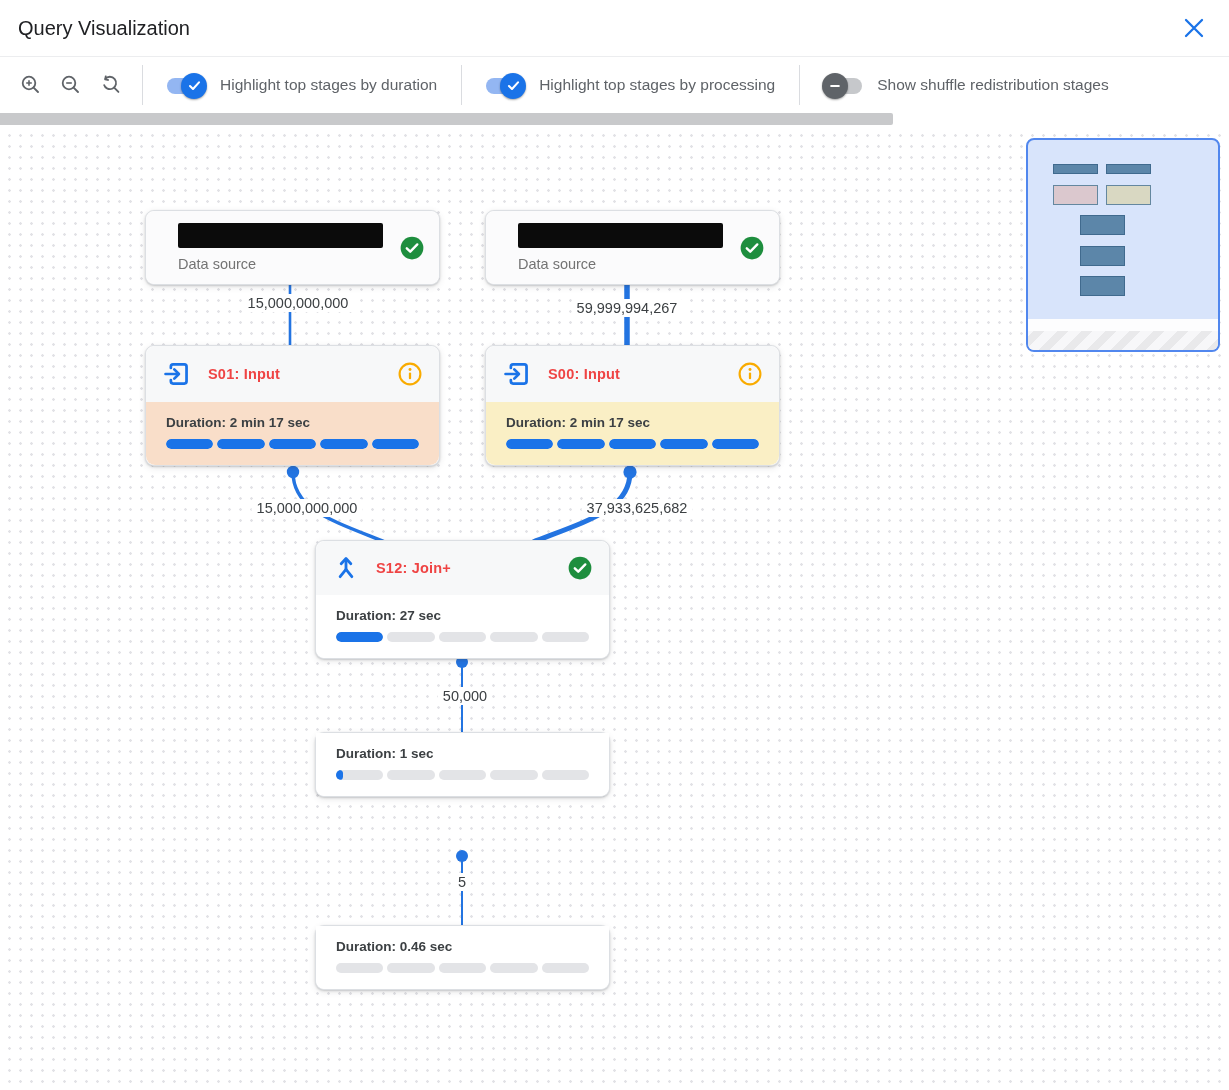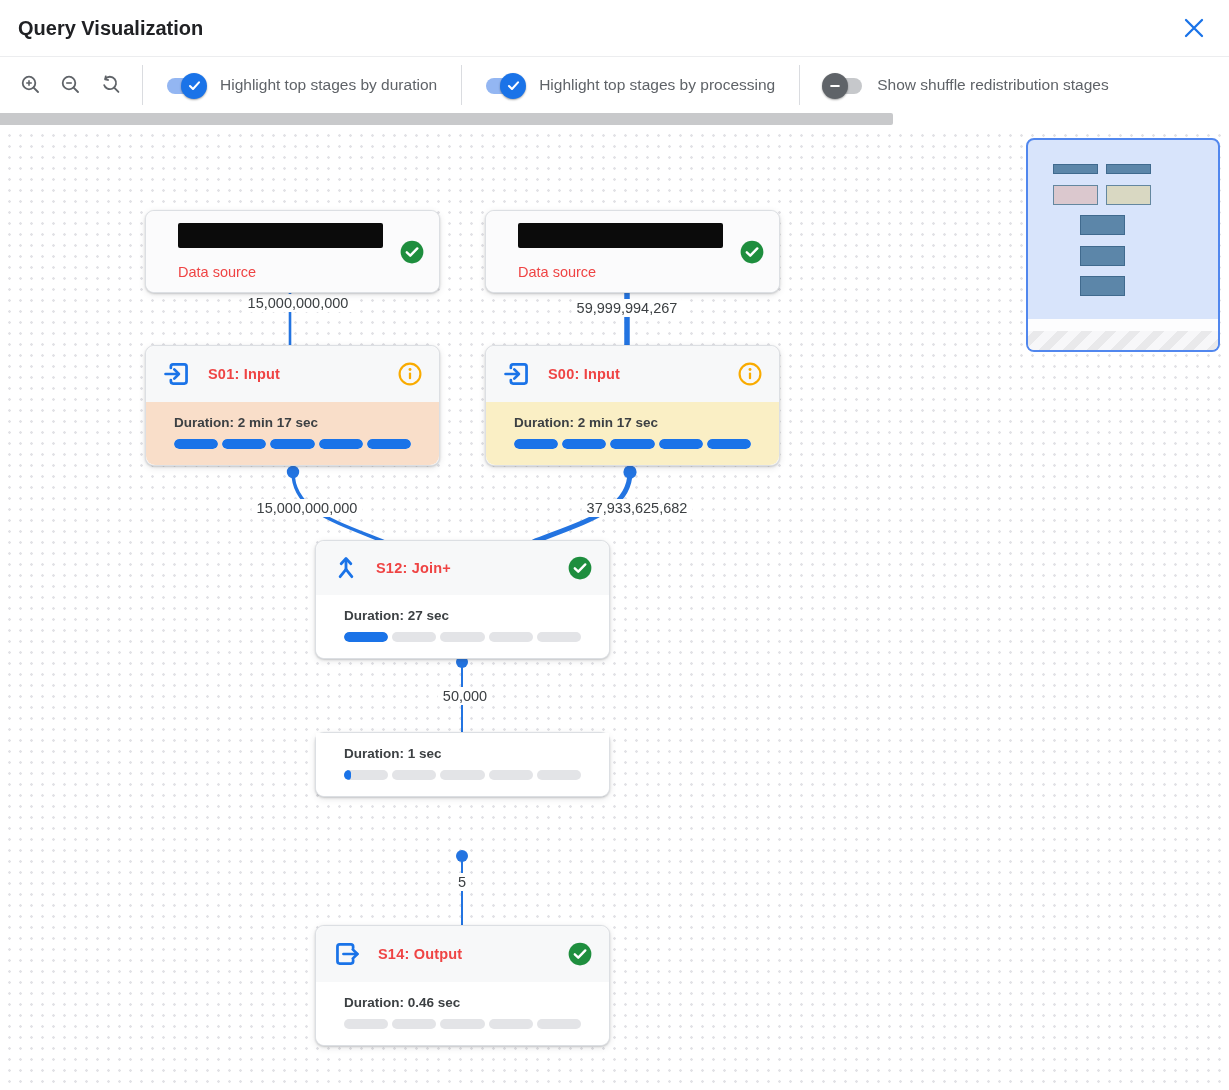--- a/index.html
+++ b/index.html
@@ -2,21 +2,21 @@
 <html><head>
 <meta charset="utf-8">
 <style>
   * { box-sizing: border-box; margin: 0; padding: 0; }
   html,body { width:1229px; height:1090px; overflow:hidden; background:#fff;
     font-family:"Liberation Sans", sans-serif; color:#3C4043; }
 
   
   .modal-header { height:56px; display:flex; align-items:center;
     justify-content:space-between; padding:0 22px 0 18px; background:#fff; }
-  .modal-title { font-size:20px; color:#202124; font-weight:700; }
+  .modal-title { font-size:20px; color:#202124; font-weight:400; }
   .close-btn { width:26px; height:26px; cursor:pointer; display:flex;
     align-items:center; justify-content:center; }
 
   
   .toolbar { height:56px; border-top:1px solid #ECEDEF; display:flex;
     align-items:center; padding-left:14px; background:#fff; }
   .zoom-group { display:flex; align-items:center; gap:6px; padding-right:14px; }
   .icon-btn { width:34px; height:34px; display:flex; align-items:center;
     justify-content:center; cursor:pointer; border-radius:50%; }
   .tb-div { width:1px; height:40px; background:#DADCE0; }
@@ -49,22 +49,22 @@
   
   .node { position:absolute; width:295px; background:#fff;
     border:1px solid #DCDFE3; border-radius:9px; cursor:pointer;
     box-shadow:0 1px 2px rgba(60,64,67,.22), 0 2px 6px rgba(60,64,67,.13); }
   .node-head { display:flex; align-items:center; gap:16px; padding:13px 16px;
     background:#F7F8F9; border-radius:9px 9px 0 0; }
   .node.ds .node-head { background:#FBFBFC; border-radius:9px; padding:12px 16px; }
   .node-title { font-size:14.5px; font-weight:700; color:#ef4444; letter-spacing:.2px; }
   .status { margin-left:auto; width:26px; height:26px; flex:0 0 auto; }
   .redact { width:205px; height:25px; background:#0B0B0B; border-radius:2px; }
-  .ds-label { font-size:14.5px; color:#ef4444; margin-top:16px; }
-  .node-body { padding:13px 28px 16px; background:#fff; border-radius:0 0 9px 9px; }
+  .ds-label { font-size:14.5px; color:#737373; margin-top:8px; }
+  .node-body { padding:13px 20px 16px; background:#fff; border-radius:0 0 9px 9px; }
   .node-body.peach  { background:#F9DEC9; }
   .node-body.yellow { background:#FAEFC5; }
   .duration { font-size:13.5px; font-weight:700; color:#3C4043; }
   .bar { display:flex; gap:4px; height:10px; margin-top:9px; }
   .seg { flex:1; background:#E3E4E7; border-radius:5px; overflow:hidden; }
   .seg-fill { height:100%; background:#1A73E8; border-radius:5px; }
 
   
   .minimap { position:absolute; left:1026px; top:26px; width:194px; height:214px;
     background:#D8E4FB; border:2px solid #5187EE; border-radius:8px;
@@ -342,34 +342,20 @@
           </div>
           <div class="seg"></div>
           <div class="seg"></div>
           <div class="seg"></div>
           <div class="seg"></div>
         </div>
     </div>
   </div>
 
   <div class="node" style="left:315px; top:813px;">
-    <div class="node-head">
-      <svg width="30" height="30" viewBox="0 0 22 22">
-        <path d="M15.5,6.6 V5.6 Q15.5,4 13.9,4 H5.6 Q4,4 4,5.6 V16.4 Q4,18 5.6,18 H13.9 Q15.5,18 15.5,16.4 V15.4" fill="none" stroke="#1A73E8" stroke-width="2" stroke-linecap="round"></path>
-        <path d="M8.4,11 H18.6" stroke="#1A73E8" stroke-width="2" stroke-linecap="round"></path>
-        <path d="M15.2,7.6 L18.6,11 L15.2,14.4" fill="none" stroke="#1A73E8" stroke-width="2" stroke-linecap="round" stroke-linejoin="round"></path>
-      </svg>
-      <div class="node-title">S14: Output</div>
-      <div class="status">
-        <svg width="26" height="26" viewBox="0 0 24 24">
-          <circle cx="12" cy="12" r="10.5" fill="#1E8E3E"></circle>
-          <path d="M7.2,12.3 L10.4,15.4 L16.9,8.7" fill="none" stroke="#fff" stroke-width="2.2" stroke-linecap="round" stroke-linejoin="round"></path>
-        </svg>
-      </div>
-    </div>
     <div class="node-body">
       <div class="duration">Duration: 0.46 sec</div>
       <div class="bar">
           <div class="seg"></div>
           <div class="seg"></div>
           <div class="seg"></div>
           <div class="seg"></div>
           <div class="seg"></div>
         </div>
     </div>

